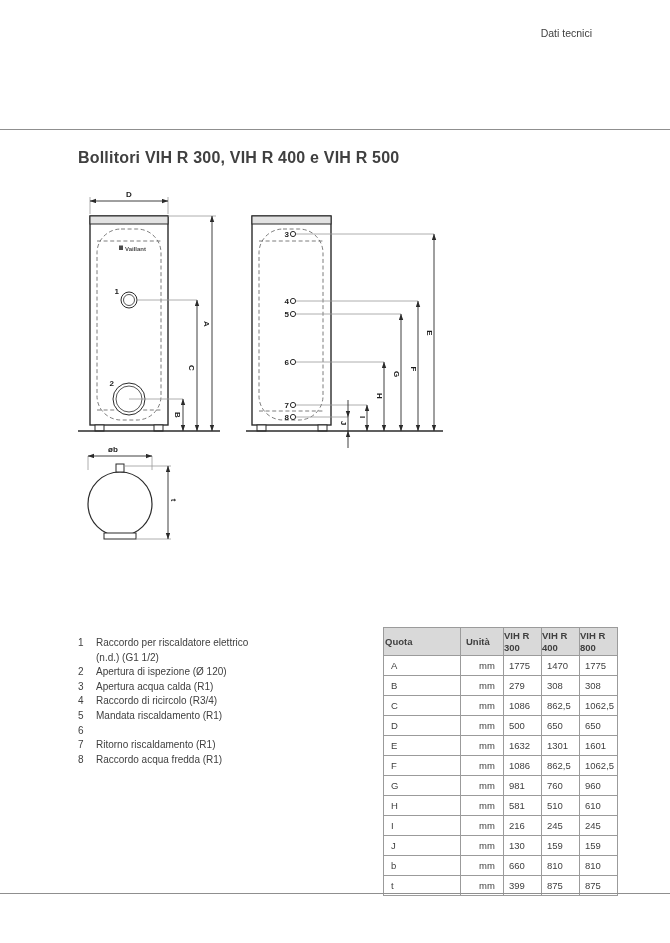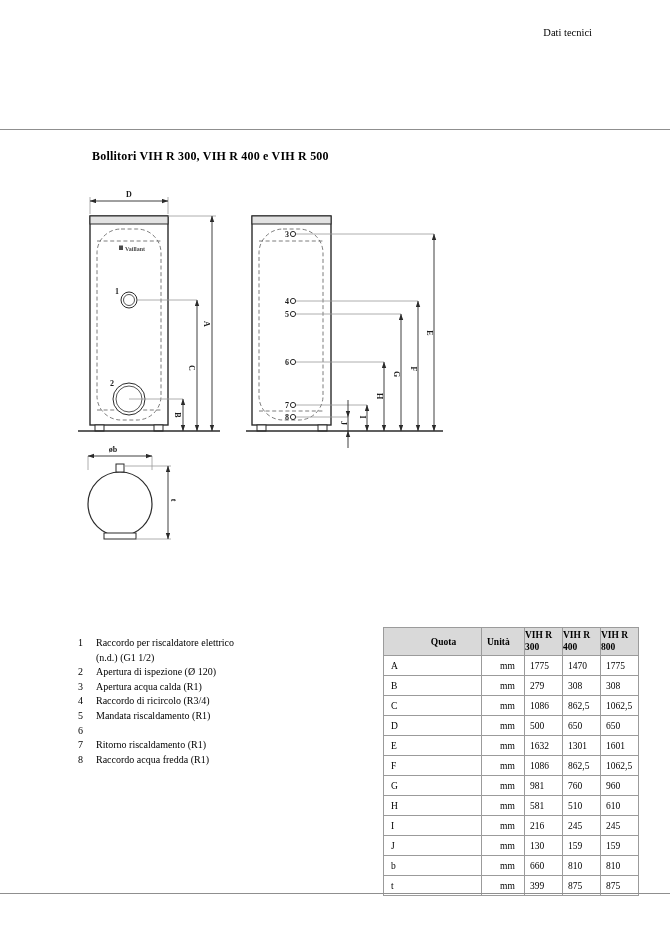--- a/index.html
+++ b/index.html
@@ -1,24 +1,24 @@
 <!DOCTYPE html>
 <html><head>
 <meta charset="utf-8">
 <style>
   html,body { margin:0; padding:0; background:#ffffff; }
   .page {
     position:relative; width:670px; height:943px; background:#fff;
-    font-family:Liberation Serif, serif; color:#000000; overflow:hidden;
+    font-family:Liberation Sans, sans-serif; color:#404040; overflow:hidden;
   }
   .running-head { position:absolute; top:27px; right:78px; font-size:10.5px; }
   .rule { position:absolute; left:0; width:670px; border-top:1px solid #8f8f8f; height:0; }
   .rule-top { top:129px; }
   .rule-bottom { top:893px; }
-  .section-title { position:absolute; left:92px; top:149px; font-size:12px; font-weight:bold; letter-spacing:.2px; }
+  .section-title { position:absolute; left:78px; top:149px; font-size:16px; font-weight:bold; letter-spacing:.2px; }
 
   .drawing { position:absolute; left:70px; top:185px; }
   .ln   { stroke:#2b2b2b; stroke-width:1.4; fill:#ffffff; }
   .thin { stroke:#2b2b2b; stroke-width:1; fill:#ffffff; }
   .lid  { stroke:#2b2b2b; stroke-width:1; fill:#e2e2e2; }
   .dash { stroke:#6e6e6e; stroke-width:.9; fill:none; stroke-dasharray:4 2.6; }
   .dim  { stroke:#2b2b2b; stroke-width:.9; fill:none; }
   .leader { stroke:#9a9a9a; stroke-width:.8; }
   .ground { stroke:#2b2b2b; stroke-width:1.7; }
   .dimlabel { font-size:8px; font-weight:bold; fill:#1c1c1c; }
@@ -26,21 +26,21 @@
   .brand    { font-size:6px; font-weight:bold; fill:#4a4a4a; }
 
   .legend { position:absolute; left:78px; top:636px; width:210px; font-size:10px; line-height:14.6px; }
   .legend-item { display:flex; }
   .legend-num  { width:18px; flex:none; }
   .legend-text { width:158px; }
 
   .dims-table { position:absolute; left:383px; top:627px; border-collapse:collapse; font-size:9.5px; table-layout:fixed; }
   .dims-table th, .dims-table td { border:1px solid #9b9b9b; padding:0; vertical-align:middle; }
   .dims-table th { background:#d9d9d9; font-weight:bold; height:27px; }
-  .dims-table th.c-quota { width:75px; text-align:center; padding-left:22px; }
+  .dims-table th.c-quota { width:75px; text-align:left; padding-left:1px; }
   .dims-table th.c-unit  { width:37px; text-align:left; padding-left:5px;margin-top:17px; }
   .dims-table th.c-model { width:37px; text-align:left; line-height:1.2; }
   .dims-table td { height:19px; }
   .dims-table td.quota { padding-left:7px; }
   .dims-table td.unit  { padding-left:18px; }
   .dims-table td.val   { padding-left:5px; }
 </style>
 </head>
 <body>
 

